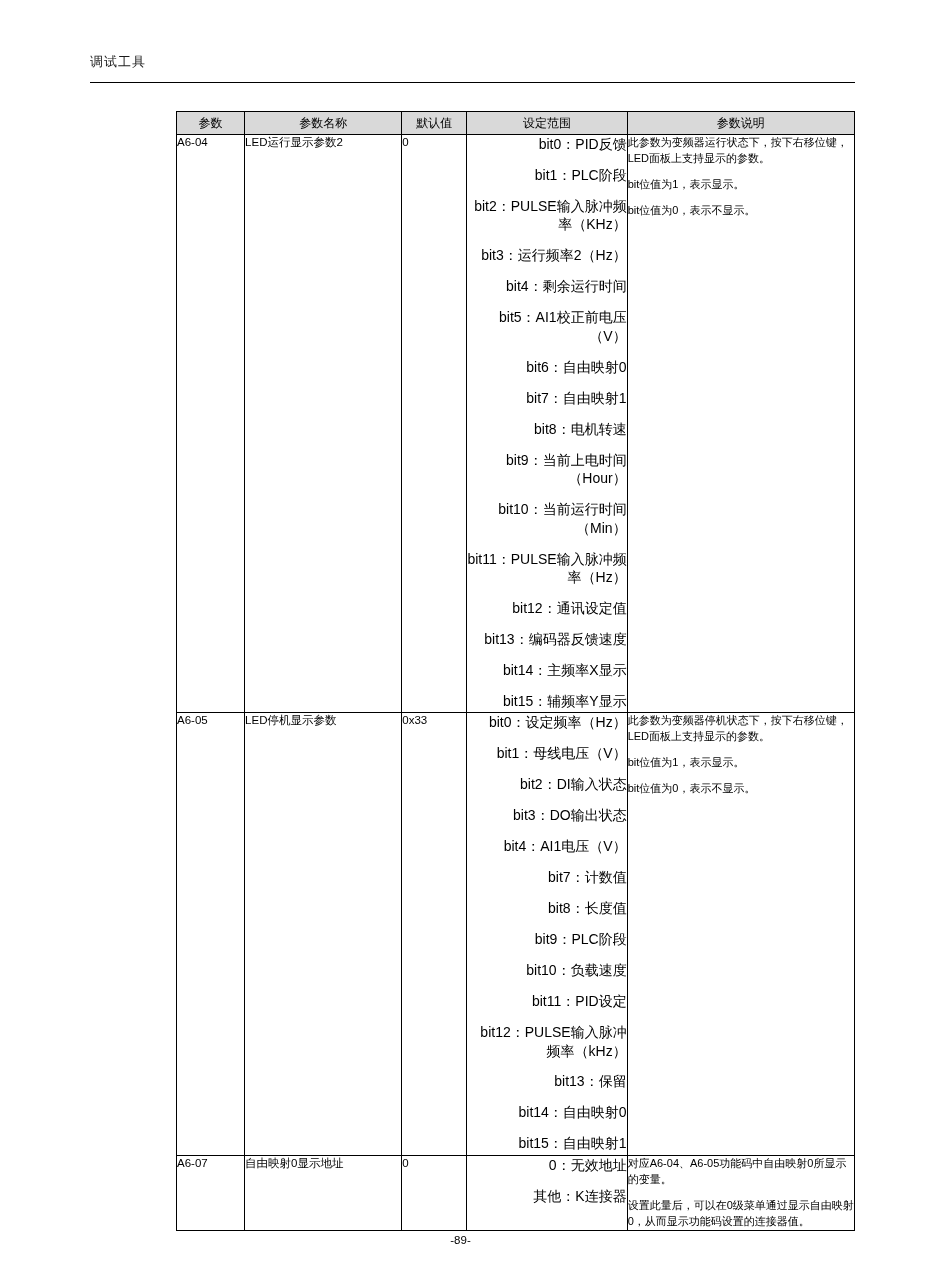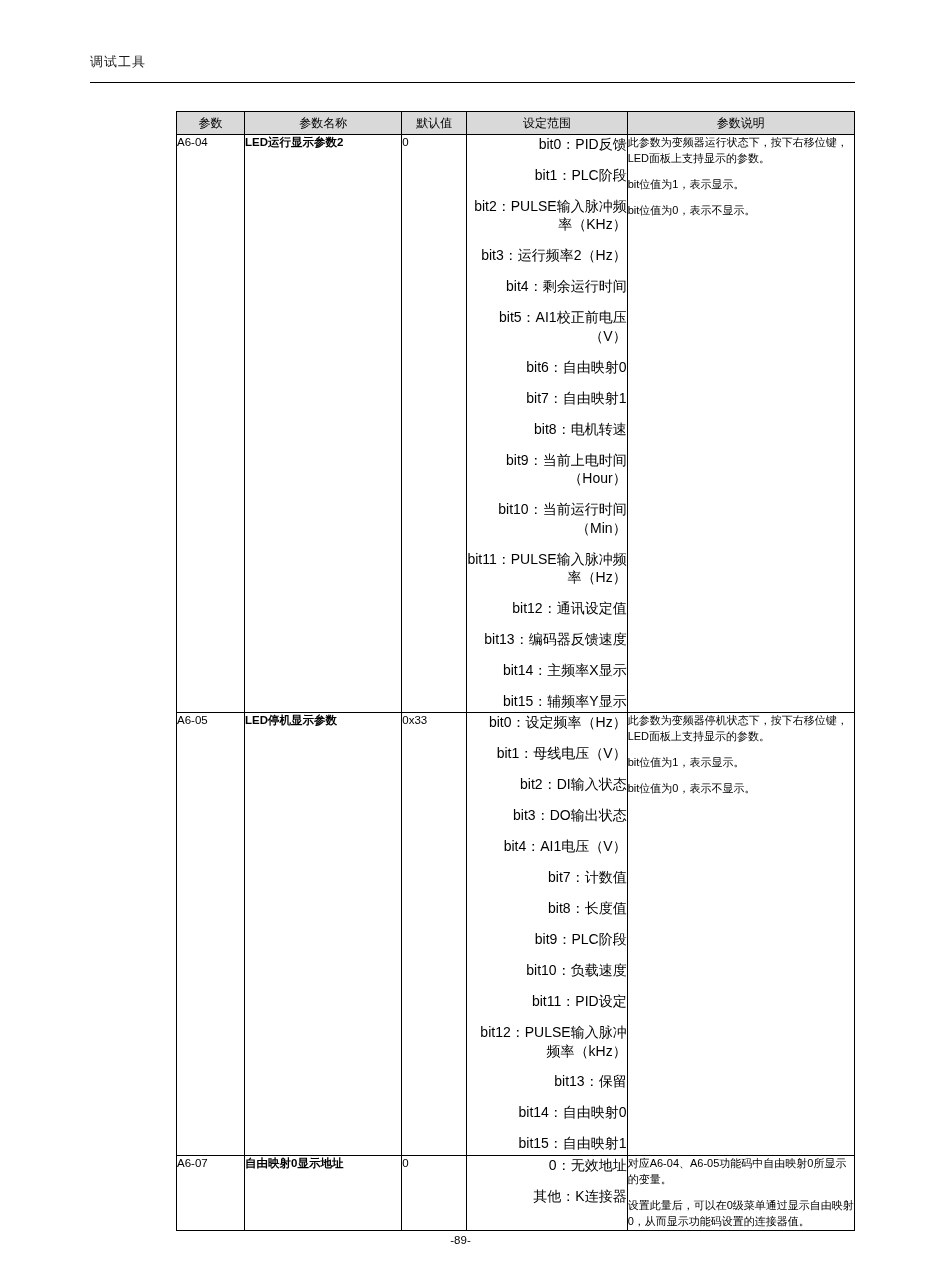--- a/index.html
+++ b/index.html
@@ -74,21 +74,21 @@
   .col-def    { width: 65px; }
   .col-range  { width: 160px; }
   .col-desc   { width: 227px; }
 
   td.cell {
     font-size: 11.5px;
     line-height: 1.35;
     padding: 9px 7px 9px 7px;
   }
   td.cell-code   { padding-left: 6px; }
-  td.cell-name   { padding-left: 7px; font-weight: bold; }
+  td.cell-name   { padding-left: 7px; }
   td.cell-def    { padding-left: 7px; }
   td.cell-range  { padding-left: 9px; padding-right: 6px; }
   td.cell-desc   { padding-left: 9px; padding-right: 8px; }
 
   .range-list, .desc-list {
     margin: 0;
     padding: 0;
     list-style: none;
   }
   .range-list li {

